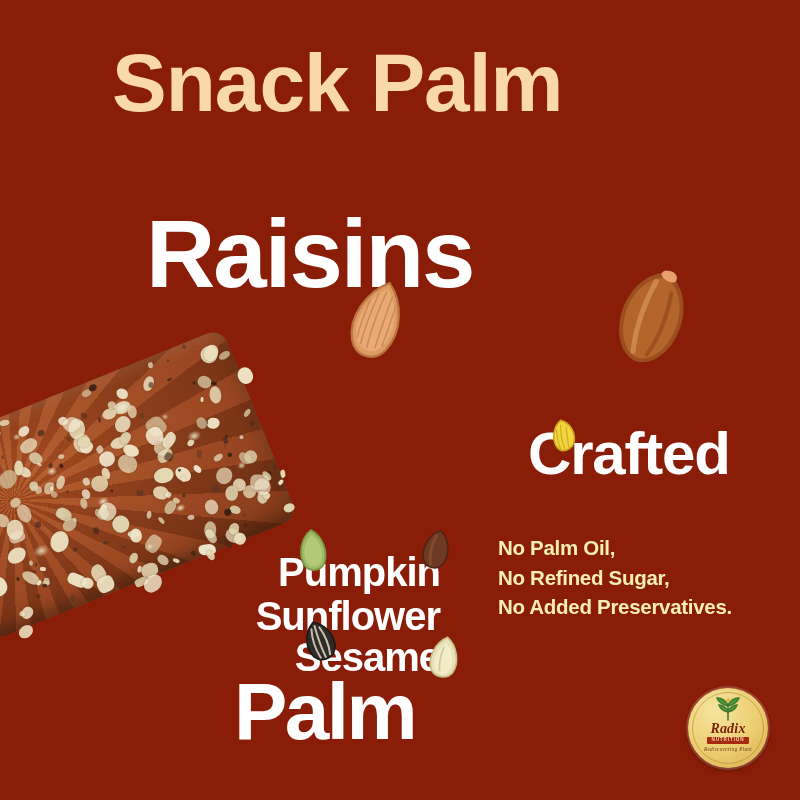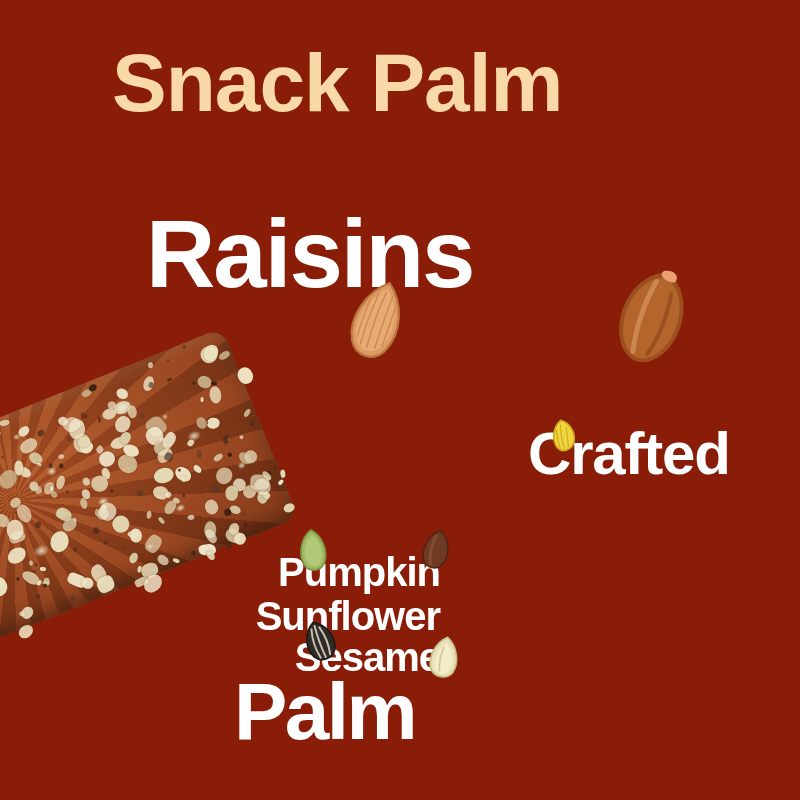--- a/index.html
+++ b/index.html
@@ -407,15 +407,36 @@
   </svg>
 
   <svg class="nut" style="left:425px; top:634px;" width="38" height="48" viewBox="0 0 38 48">
     <g transform="rotate(10 19 24)">
       <path d="M19 3 C30 10 35 26 30 37 C25 45 13 45 8 37 C3 26 8 10 19 3 Z" fill="#e8e0b8" stroke="#c8bd88" stroke-width="1.7"></path>
       <path d="M19 9 C27 15 30 28 26 36 C22 42 16 42 12 36 C8 28 11 15 19 9 Z" fill="#f2ecc9"></path>
       <path d="M17 13 C15 22 15 31 17 38" stroke="#cfc392" stroke-width="1.6" fill="none" opacity=".9"></path>
     </g>
   </svg>
 
-
+  <div class="claims">
+    <div>No Palm Oil,</div>
+    <div>No Refined Sugar,</div>
+    <div>No Added Preservatives.</div>
+  </div>
+
+  <div class="badge">
+    <div class="badge-ring"></div>
+    <svg class="badge-plant" width="30" height="24" viewBox="0 0 30 24">
+      <g stroke="#3f7a32" stroke-width="1.5" fill="#4f9a3c" stroke-linecap="round">
+        <path d="M15 23 L15 7" stroke-width="1.6" fill="none"></path>
+        <path d="M15 9 C9 8 5 4 4 1 C9 1 14 4 15 9 Z"></path>
+        <path d="M15 9 C21 8 25 4 26 1 C21 1 16 4 15 9 Z"></path>
+        <path d="M15 15 C10 14 7 11 6 8 C10 8 14 11 15 15 Z"></path>
+        <path d="M15 15 C20 14 23 11 24 8 C20 8 16 11 15 15 Z"></path>
+      </g>
+      <path d="M13 4 C14 1 16 0 17 3 C16 6 14 7 13 4 Z" fill="#e4b93c"></path>
+    </svg>
+    <div class="badge-name">Radix</div>
+    <div class="badge-sub">NUTRITION</div>
+    <div class="badge-tag">Rediscovering Plant</div>
+  </div>
 
 </div>
 
 </body></html>

